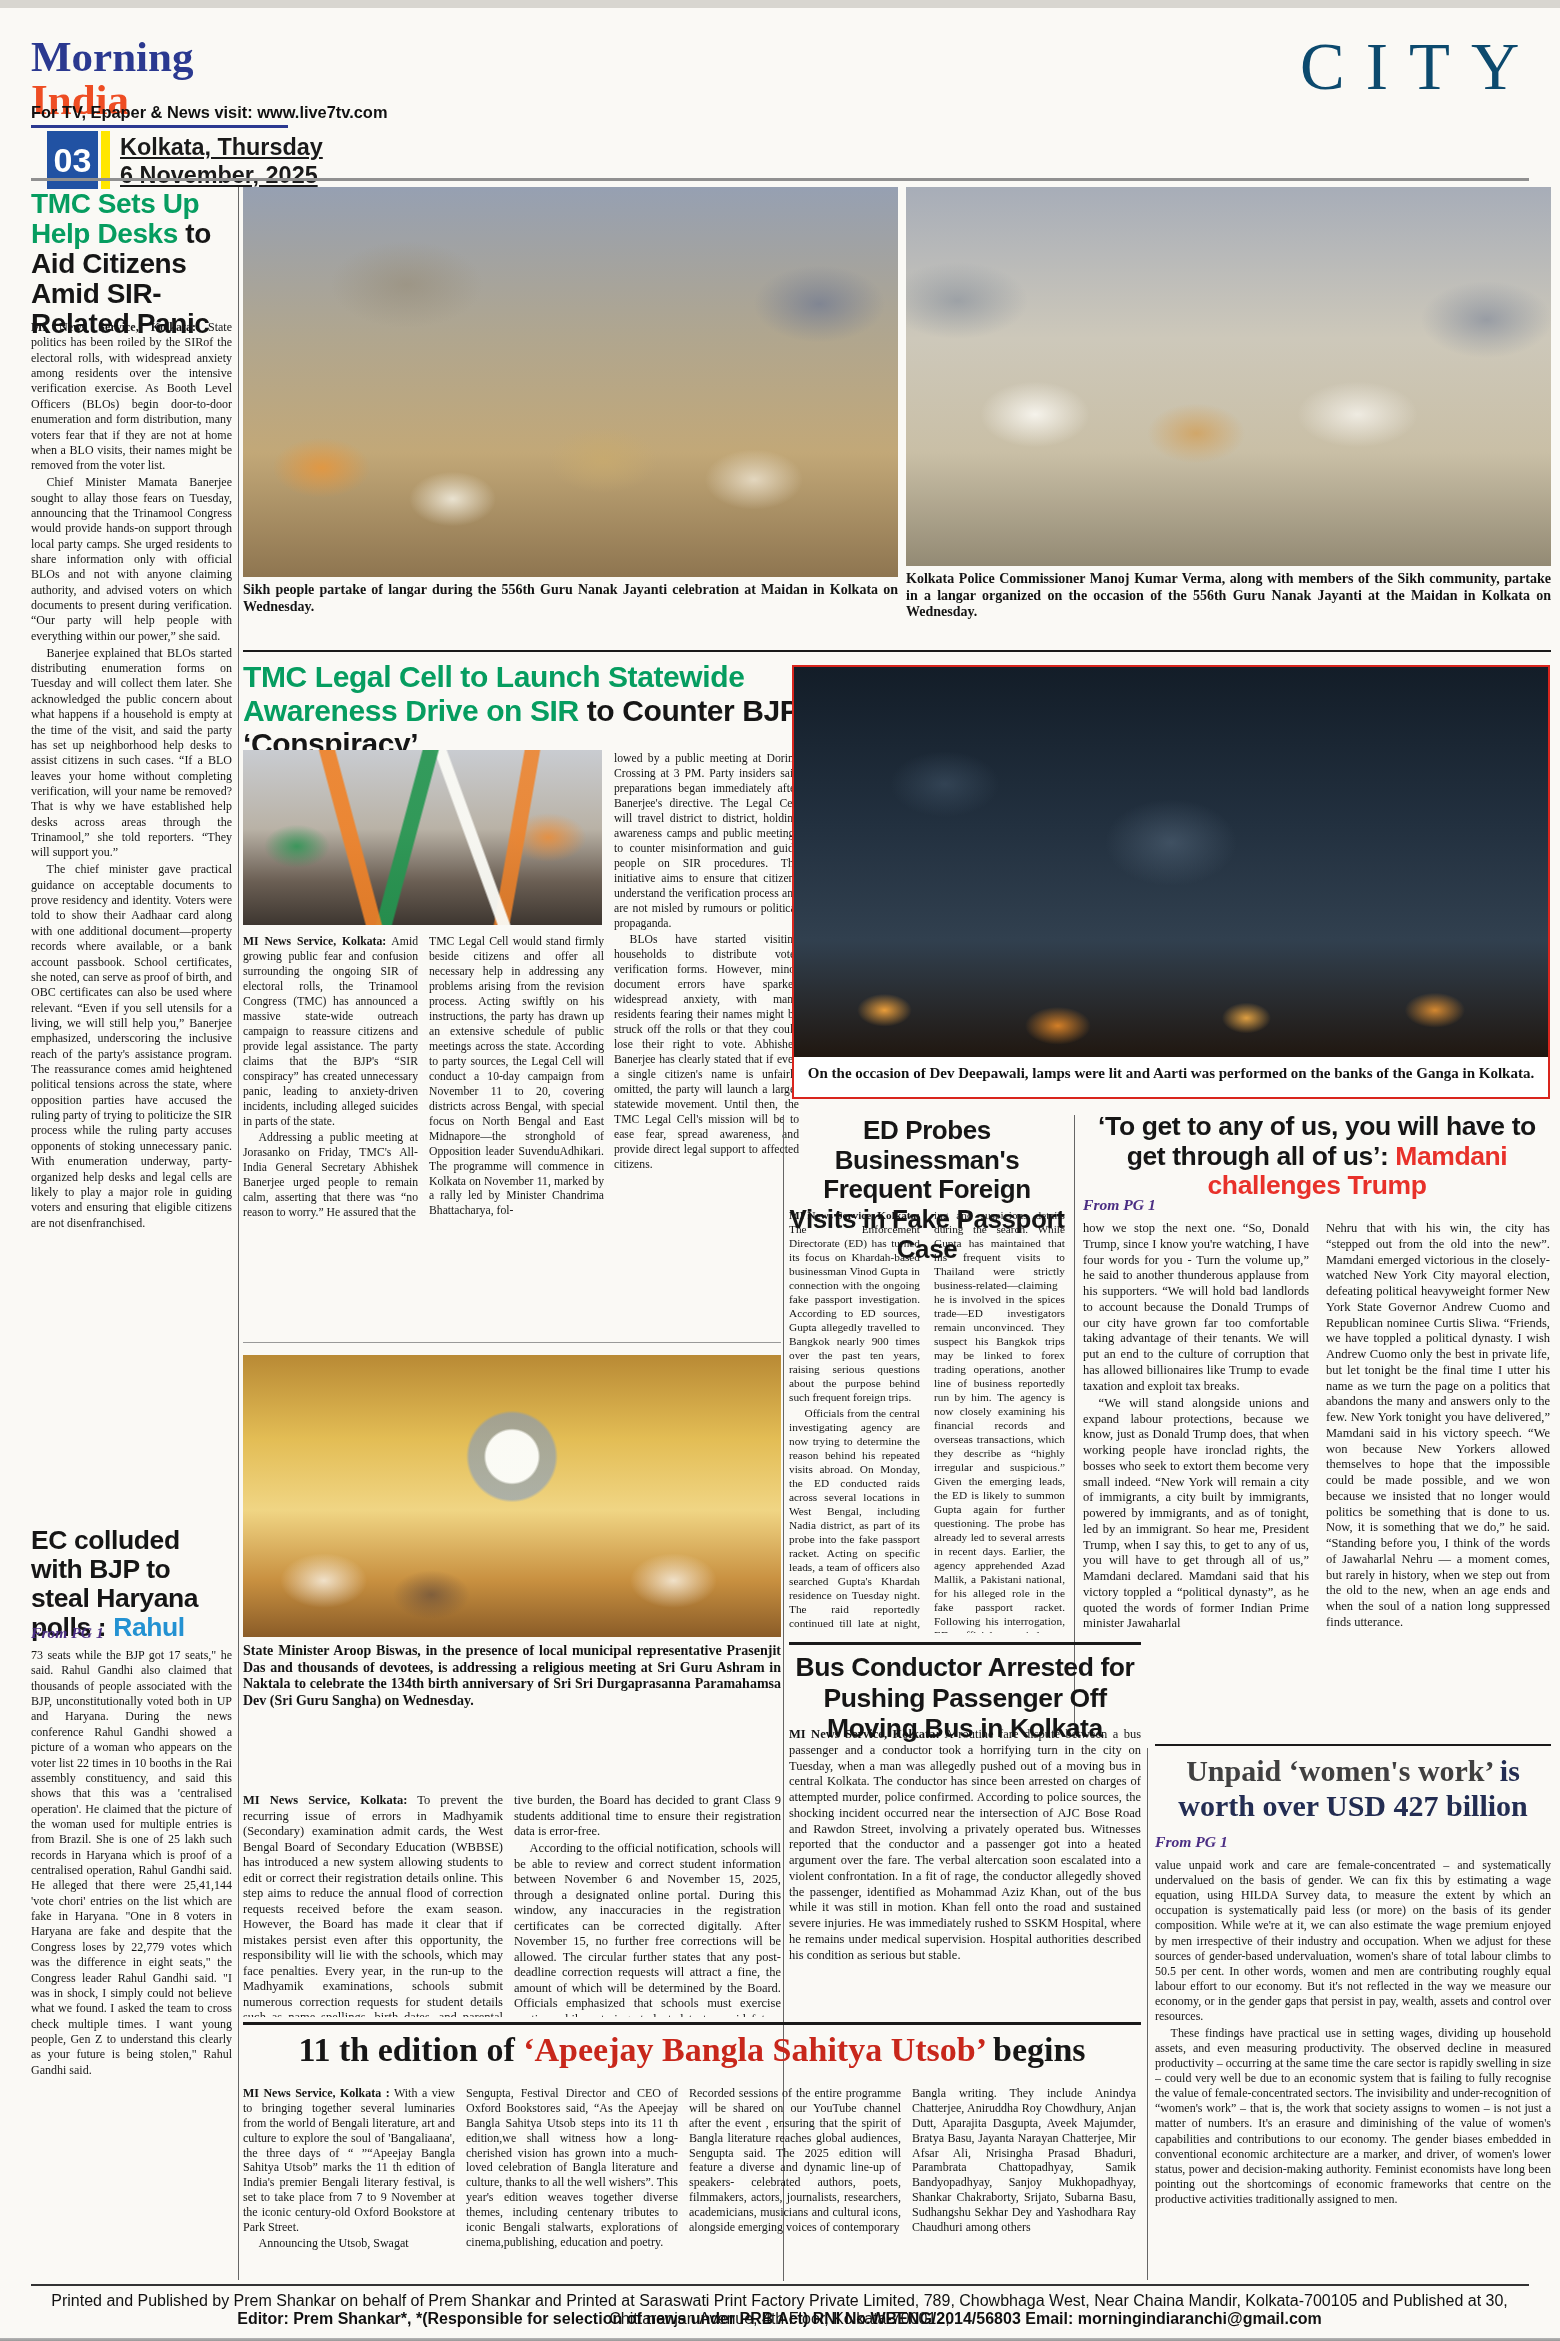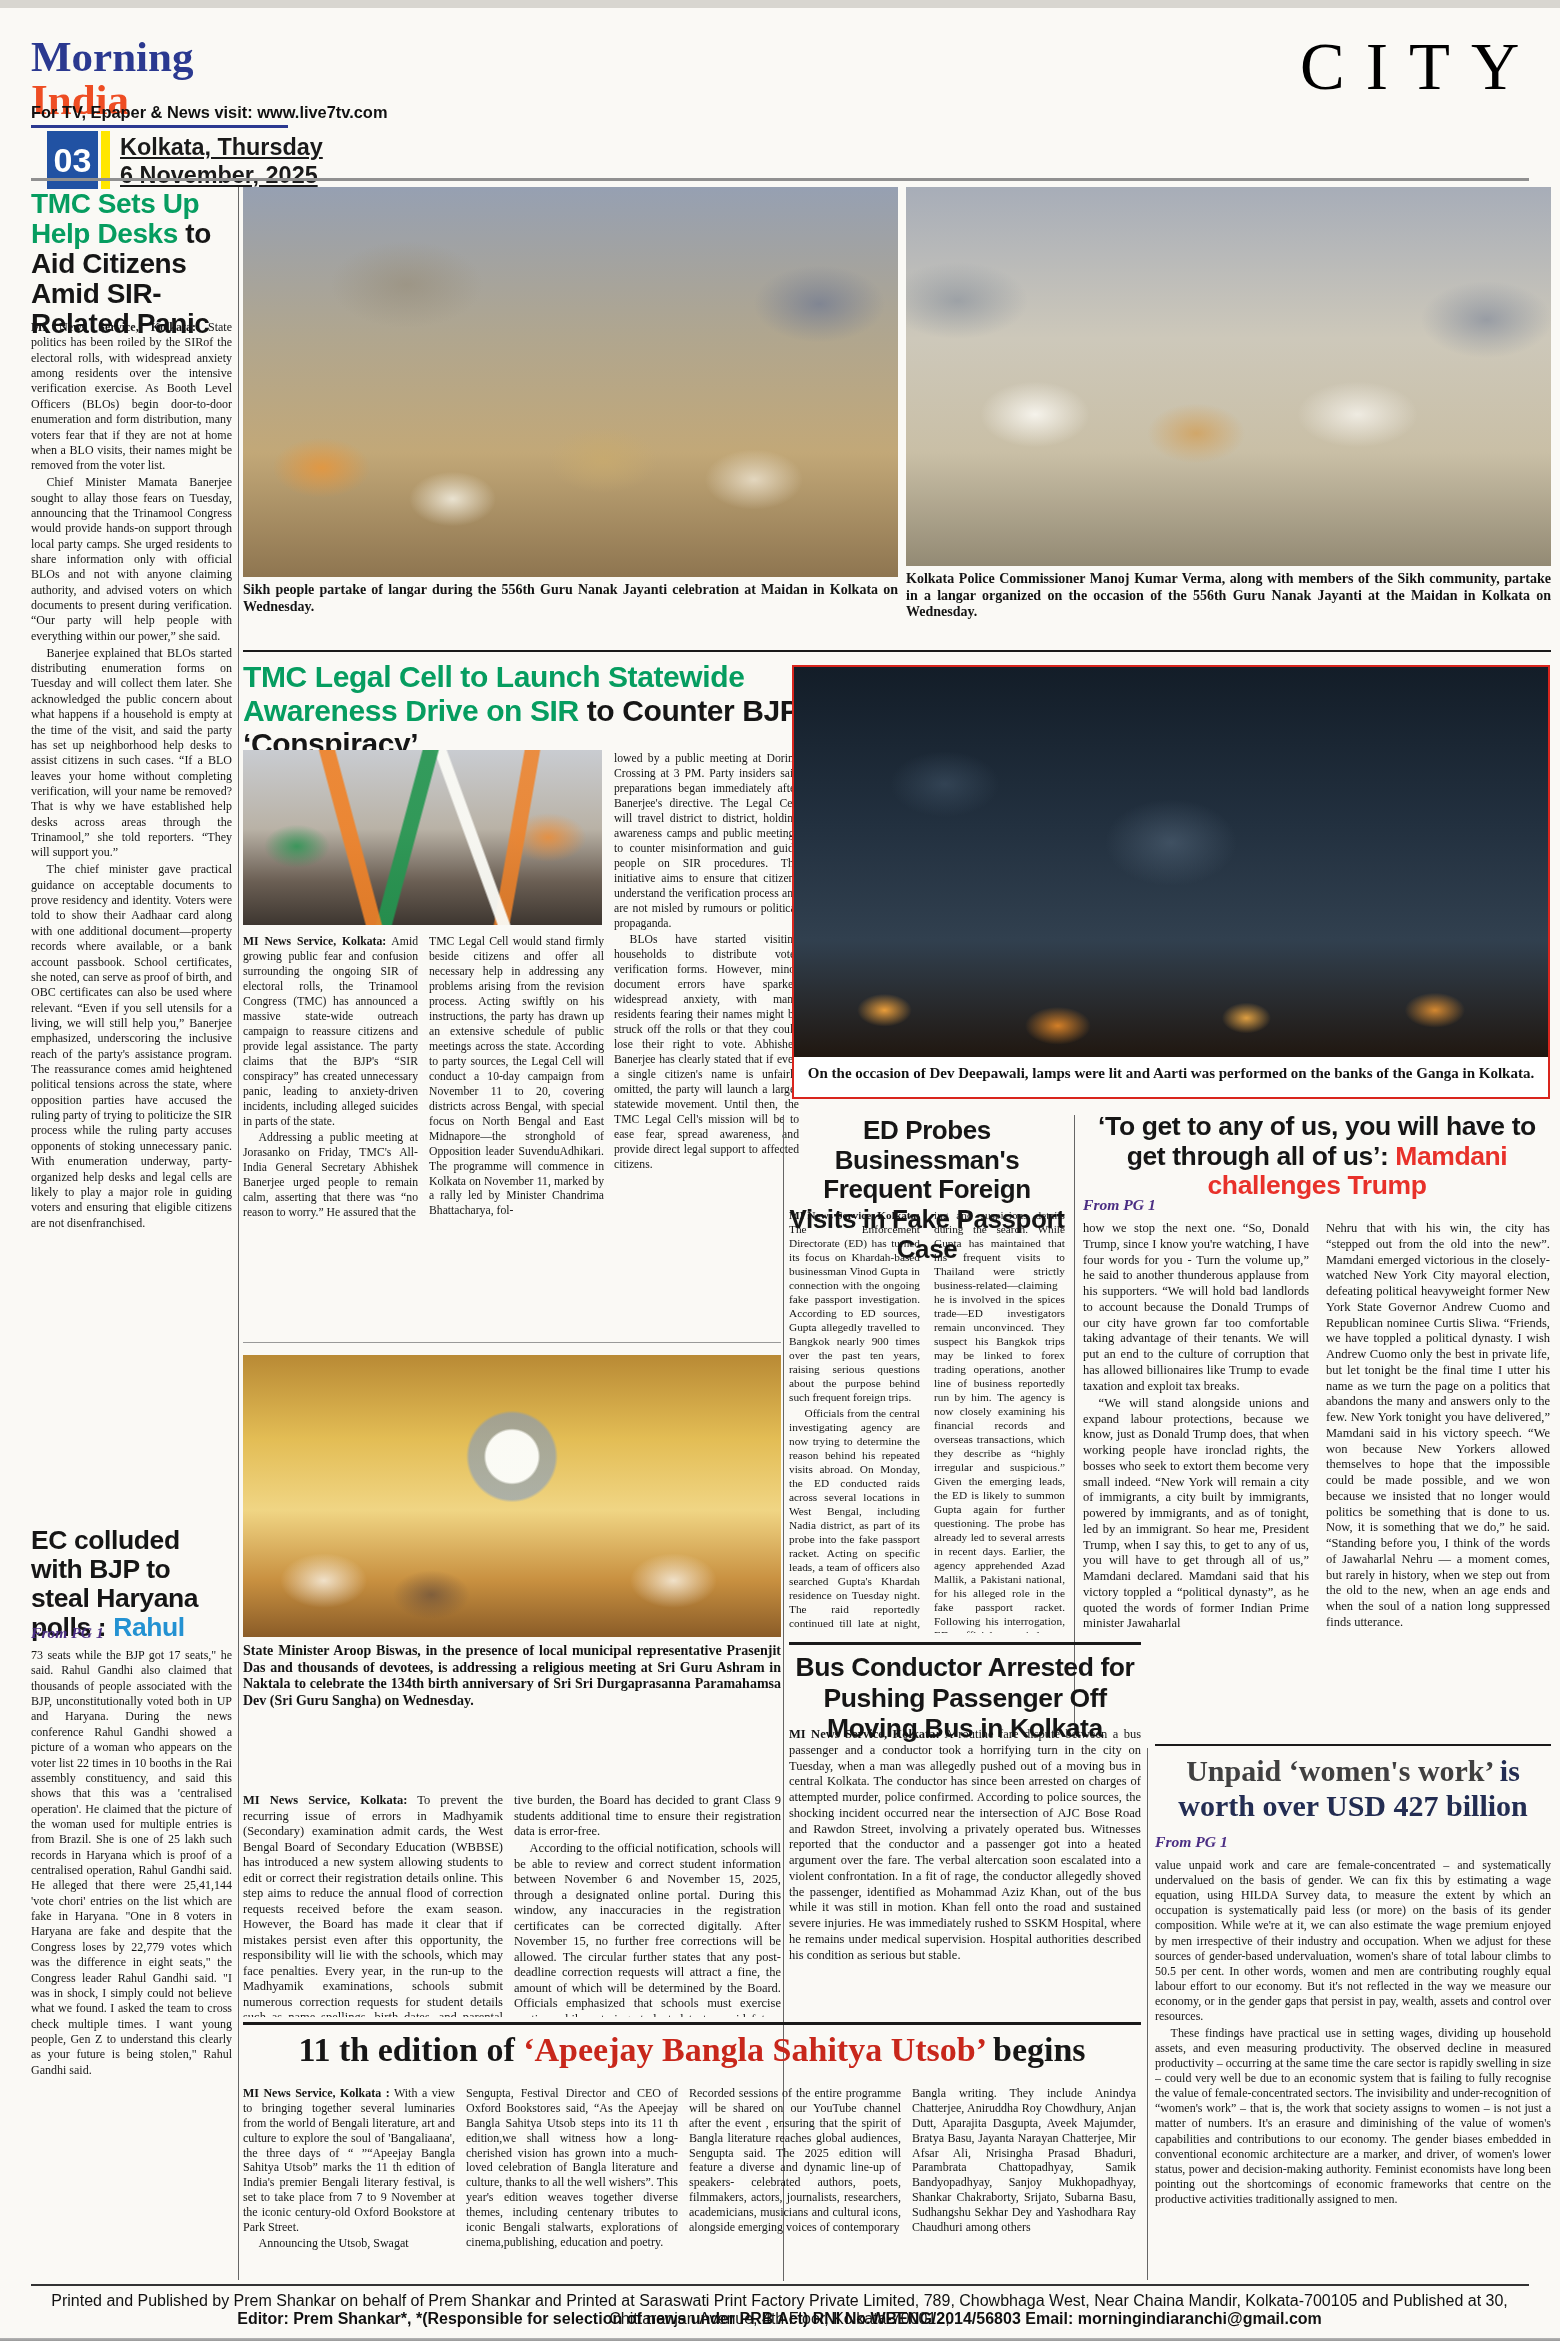--- a/index.html
+++ b/index.html
@@ -12,21 +12,21 @@
   #masthead .m1{color:#2b3990;}
   #masthead .m2{color:#ee4d23;}
   #tagline{left:31px;top:95px;font-family:"Liberation Sans",sans-serif;font-weight:bold;font-size:16.4px;color:#111;}
   #pagebox{left:47px;top:123px;width:51px;height:58px;background:#2152a3;color:#fff;
            font-family:"Liberation Sans",sans-serif;font-weight:bold;font-size:34px;
            display:flex;align-items:center;justify-content:center;}
   #pagebar{left:101px;top:123px;width:8.6px;height:58px;background:#ffe600;}
   #dateline{left:120px;top:125px;font-family:"Liberation Sans",sans-serif;font-weight:bold;
             font-size:23.4px;line-height:1.2;color:#1a1a1a;text-decoration:underline;}
   #city{left:1300px;top:20px;width:257px;font-family:"Liberation Serif",serif;font-size:67px;
-        letter-spacing:21px;color:#000000;}
+        letter-spacing:21px;color:#0c4a6e;}
   .hr{background:#909090;}
   .rule{background:#1a1a1a;}
   .vrule{background:#666;width:0.8px;}
   
   .body{font-size:12px;line-height:1.28;text-align:justify;overflow:hidden;}
   .body p{margin:0 0 1.6px 0;}
   .body p.ind{text-indent:15.6px;}
   .byl{font-weight:bold;}
   .frompg{font-weight:bold;font-style:italic;color:#4b2e83;font-size:15.6px;font-family:"Liberation Serif",serif;}
   .cap{font-weight:bold;font-size:14px;line-height:1.18;text-align:justify;font-family:"Liberation Serif",serif;}

